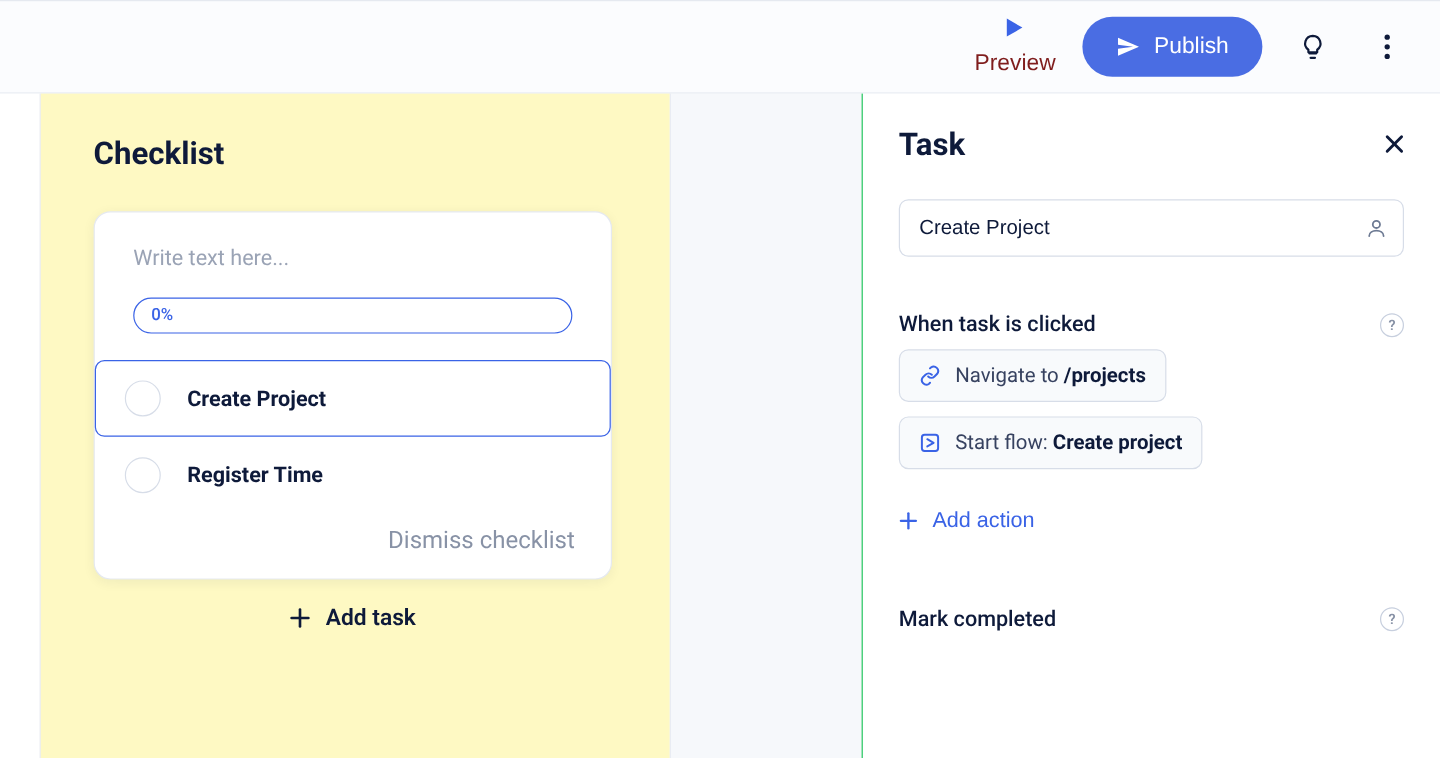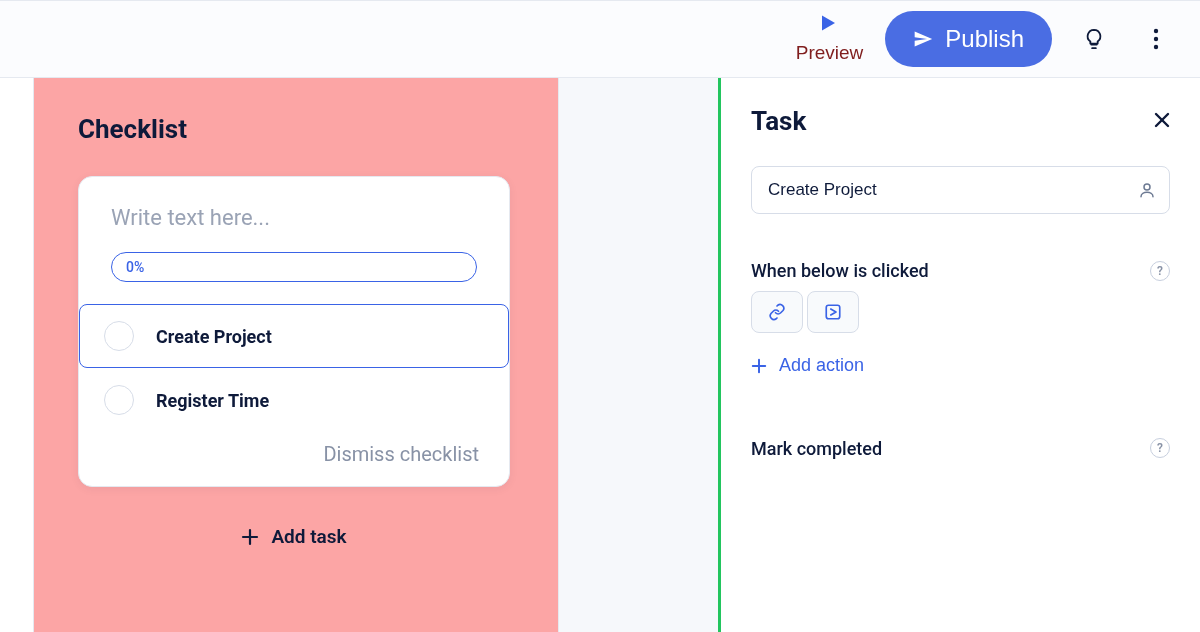--- a/index.html
+++ b/index.html
@@ -39,21 +39,21 @@
   .preview-btn svg { fill: #3a63e6; }
   .publish-btn {
     display: inline-flex;
     align-items: center;
     gap: 12px;
     background: #4a6de3;
     color: #fff;
     border: none;
     border-radius: 999px;
     padding: 14px 28px;
-    font-size: 24px;
+    font-size: 19px;
     font-weight: 500;
     cursor: pointer;
   }
   .publish-btn svg { fill: #fff; }
   .icon-btn {
     background: transparent;
     border: none;
     cursor: pointer;
     color: #0e1a3a;
     display: inline-flex;
@@ -69,40 +69,40 @@
   }
   .left-strip {
     width: 34px;
     background: #ffffff;
     border-right: 1px solid #e5e9f0;
   }
   .canvas {
     flex: 1;
     position: relative;
     padding: 36px 44px;
-    background: #fca5a5;
+    background: #fef9c3;
   }
   .checklist-heading {
     font-size: 26px;
     font-weight: 700;
     color: #0e1a3a;
     margin-bottom: 32px;
   }
   .checklist-card {
     width: 432px;
     background: #fff;
     border: 1px solid #e5e9f0;
     border-radius: 14px;
     box-shadow: 0 2px 10px rgba(20,30,60,0.06);
     padding-top: 28px;
     padding-bottom: 20px;
   }
   .card-placeholder {
     color: #9aa3b5;
-    font-size: 22px;
+    font-size: 18px;
     padding: 0 32px 22px 32px;
   }
   .progress-wrap {
     padding: 0 32px 22px 32px;
   }
   .progress-pill {
     border: 1.5px solid #3a63e6;
     border-radius: 999px;
     height: 30px;
     display: flex;
@@ -141,38 +141,38 @@
     padding: 10px 30px 0 0;
     color: #8892a6;
     font-size: 20px;
     cursor: pointer;
   }
   .add-task-btn {
     display: flex;
     align-items: center;
     justify-content: center;
     gap: 12px;
-    margin-top: 38px;
+    margin-top: 20px;
     color: #0e1a3a;
     font-size: 19px;
     font-weight: 600;
     cursor: pointer;
     width: 432px;
   }
   
   .canvas-divider {
     width: 160px;
     border-left: 1px solid #e5e9f0;
     background: #f6f8fb;
   }
   
   .panel {
     width: 482px;
     background: #fff;
-    border-left: 3px solid #22c55e;
+    border-left: 1px solid #22c55e;
     padding: 28px 30px 0 30px;
     overflow: hidden;
   }
   .panel-header {
     display: flex;
     align-items: center;
     justify-content: space-between;
     margin-bottom: 30px;
   }
   .panel-title {
@@ -235,21 +235,21 @@
   .action-chip .icon { color: #3a63e6; display: inline-flex; }
   .action-chip .chip-label { color: #374260; font-weight: 450; }
   .action-chip .chip-strong { color: #0e1a3a; font-weight: 700; }
   .add-action {
     display: inline-flex;
     align-items: center;
     gap: 12px;
     color: #3a63e6;
     font-size: 18px;
     font-weight: 500;
-    margin-top: 10px;
+    margin-top: 20px;
     cursor: pointer;
     background: none;
     border: none;
   }
   .help-icon {
     color: #8892a6;
     border: 1.5px solid #c7cfde;
     border-radius: 50%;
     width: 20px;
     height: 20px;
@@ -355,40 +355,46 @@
             <circle cx="12" cy="8" r="4"></circle>
             <path d="M4 21c0-4 4-6 8-6s8 2 8 6"></path>
           </svg>
       </span>
     </div>
 
 
     <div class="section-gap"></div>
 
     <div class="field-label">
-      <span>When below is clicked</span>
+      <span>When task is clicked</span>
       <span class="help-icon">?</span>
     </div>
 
     <div>
       <div class="action-chip">
         <span class="icon">
           <svg width="18" height="18" viewBox="0 0 24 24" fill="none" stroke="#3a63e6" stroke-width="2.2" stroke-linecap="round">
               <path d="M10 13a5 5 0 0 0 7 0l3-3a5 5 0 0 0-7-7l-1 1"></path>
               <path d="M14 11a5 5 0 0 0-7 0l-3 3a5 5 0 0 0 7 7l1-1"></path>
             </svg>
+        </span>
+        <span class="chip-line">
+          <span class="chip-label">Navigate to </span><span class="chip-strong">/projects</span>
         </span>
       </div>
       <div class="action-chip">
         <span class="icon">
           <svg width="18" height="18" viewBox="0 0 24 24" fill="none" stroke="#3a63e6" stroke-width="2.2" stroke-linecap="round" stroke-linejoin="round">
               <rect x="3" y="3" width="18" height="18" rx="3"></rect>
               <path d="M9 8l7 4-7 4"></path>
             </svg>
         </span>
+        <span class="chip-line">
+          <span class="chip-label">Start flow: </span><span class="chip-strong">Create project</span>
+        </span>
       </div>
     </div>
 
     <button class="add-action">
       <svg width="16" height="16" viewBox="0 0 18 18" stroke="#3a63e6" stroke-width="2.2" stroke-linecap="round">
           <line x1="9" y1="2" x2="9" y2="16"></line>
           <line x1="2" y1="9" x2="16" y2="9"></line>
         </svg>
       <span>Add action</span>
     </button>

